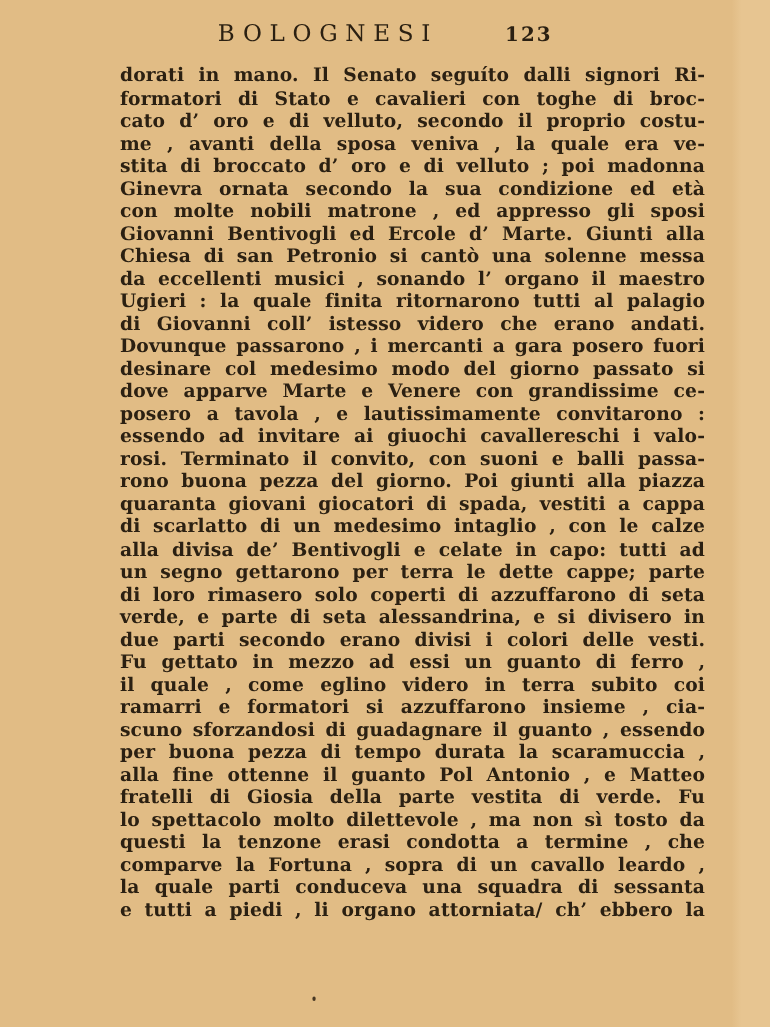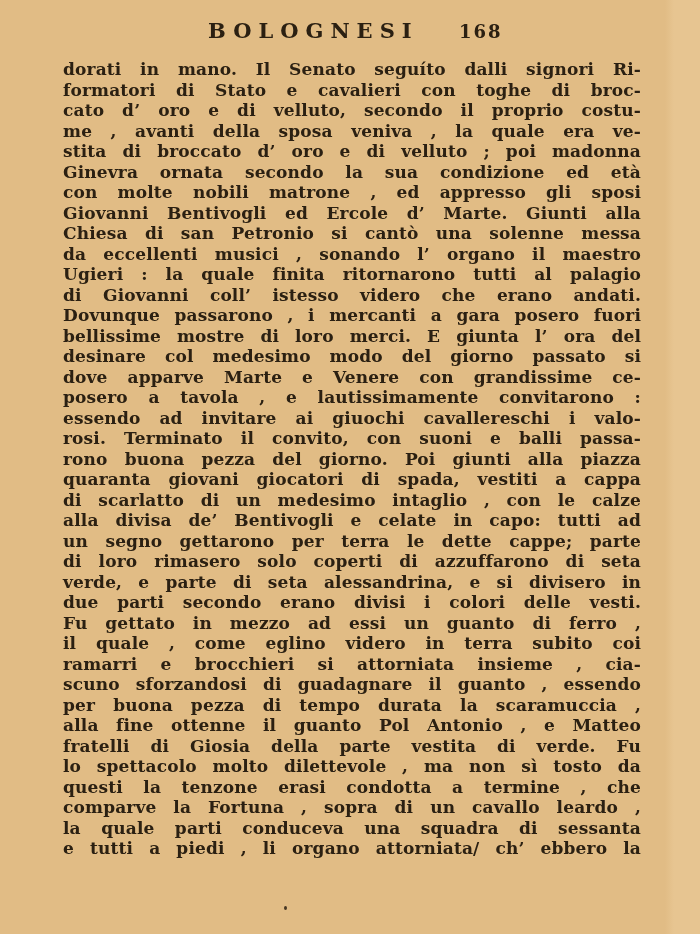--- a/index.html
+++ b/index.html
@@ -31,24 +31,24 @@
   .running-head {
     position: absolute;
     top: 16px;
     left: 0;
     width: 700px;
     height: 30px;
     color: var(--ink);
   }
   .running-title {
     position: absolute;
-    left: 208px;
+    left: 198px;
     top: 2px;
     font-size: 21px;
-    font-weight: 700;
+    font-weight: 400;
     letter-spacing: 7px;
     color: var(--ink);
     white-space: nowrap;
   }
   .folio {
     position: absolute;
     left: 459px;
     top: 5px;
     font-size: 18px;
     font-weight: 700;
@@ -66,73 +66,73 @@
     font-weight: 700;
     letter-spacing: 0.15px;
   }
   .line {
     height: 20.5px;
     line-height: 20.5px;
     text-align: justify;
     text-align-last: justify;
     white-space: normal;
     text-rendering: optimizeLegibility;
+    margin-left: 46px;
   }
   .ink-speck {
     position: absolute;
     left: 284px;
     top: 906px;
     width: 3px;
     height: 4px;
     border-radius: 50%;
     background: rgba(43, 32, 18, 0.85);
   }
 </style>
 </head>
 <body>
 
 <div class="page">
   <div class="paper-edge"></div>
 
   <div class="running-head">
     <span class="running-title">BOLOGNESI</span>
-    <span class="folio">168</span>
+    <span class="folio">123</span>
   </div>
 
   <div class="text-block">
       <div class="line">dorati in mano. Il Senato seguíto dalli signori Ri-</div>
       <div class="line">formatori di Stato e cavalieri con toghe di broc-</div>
       <div class="line">cato d’ oro e di velluto, secondo il proprio costu-</div>
       <div class="line">me , avanti della sposa veniva , la quale era ve-</div>
       <div class="line">stita di broccato d’ oro e di velluto ; poi madonna</div>
       <div class="line">Ginevra ornata secondo la sua condizione ed età</div>
       <div class="line">con molte nobili matrone , ed appresso gli sposi</div>
       <div class="line">Giovanni Bentivogli ed Ercole d’ Marte. Giunti alla</div>
       <div class="line">Chiesa di san Petronio si cantò una solenne messa</div>
       <div class="line">da eccellenti musici , sonando l’ organo il maestro</div>
       <div class="line">Ugieri : la quale finita ritornarono tutti al palagio</div>
       <div class="line">di Giovanni coll’ istesso videro che erano andati.</div>
       <div class="line">Dovunque passarono , i mercanti a gara posero fuori</div>
-      <div class="line">bellissime mostre di loro merci. E giunta l’ ora del</div>
       <div class="line">desinare col medesimo modo del giorno passato si</div>
       <div class="line">dove apparve Marte e Venere con grandissime ce-</div>
       <div class="line">posero a tavola , e lautissimamente convitarono :</div>
       <div class="line">essendo ad invitare ai giuochi cavallereschi i valo-</div>
       <div class="line">rosi. Terminato il convito, con suoni e balli passa-</div>
       <div class="line">rono buona pezza del giorno. Poi giunti alla piazza</div>
       <div class="line">quaranta giovani giocatori di spada, vestiti a cappa</div>
       <div class="line">di scarlatto di un medesimo intaglio , con le calze</div>
       <div class="line">alla divisa de’ Bentivogli e celate in capo: tutti ad</div>
       <div class="line">un segno gettarono per terra le dette cappe; parte</div>
       <div class="line">di loro rimasero solo coperti di azzuffarono di seta</div>
       <div class="line">verde, e parte di seta alessandrina, e si divisero in</div>
       <div class="line">due parti secondo erano divisi i colori delle vesti.</div>
       <div class="line">Fu gettato in mezzo ad essi un guanto di ferro ,</div>
       <div class="line">il quale , come eglino videro in terra subito coi</div>
-      <div class="line">ramarri e brocchieri si attorniata insieme , cia-</div>
+      <div class="line">ramarri e formatori si azzuffarono insieme , cia-</div>
       <div class="line">scuno sforzandosi di guadagnare il guanto , essendo</div>
       <div class="line">per buona pezza di tempo durata la scaramuccia ,</div>
       <div class="line">alla fine ottenne il guanto Pol Antonio , e Matteo</div>
       <div class="line">fratelli di Giosia della parte vestita di verde. Fu</div>
       <div class="line">lo spettacolo molto dilettevole , ma non sì tosto da</div>
       <div class="line">questi la tenzone erasi condotta a termine , che</div>
       <div class="line">comparve la Fortuna , sopra di un cavallo leardo ,</div>
       <div class="line">la quale parti conduceva una squadra di sessanta</div>
       <div class="line">e tutti a piedi , li organo attorniata/ ch’ ebbero la</div>
     </div>

